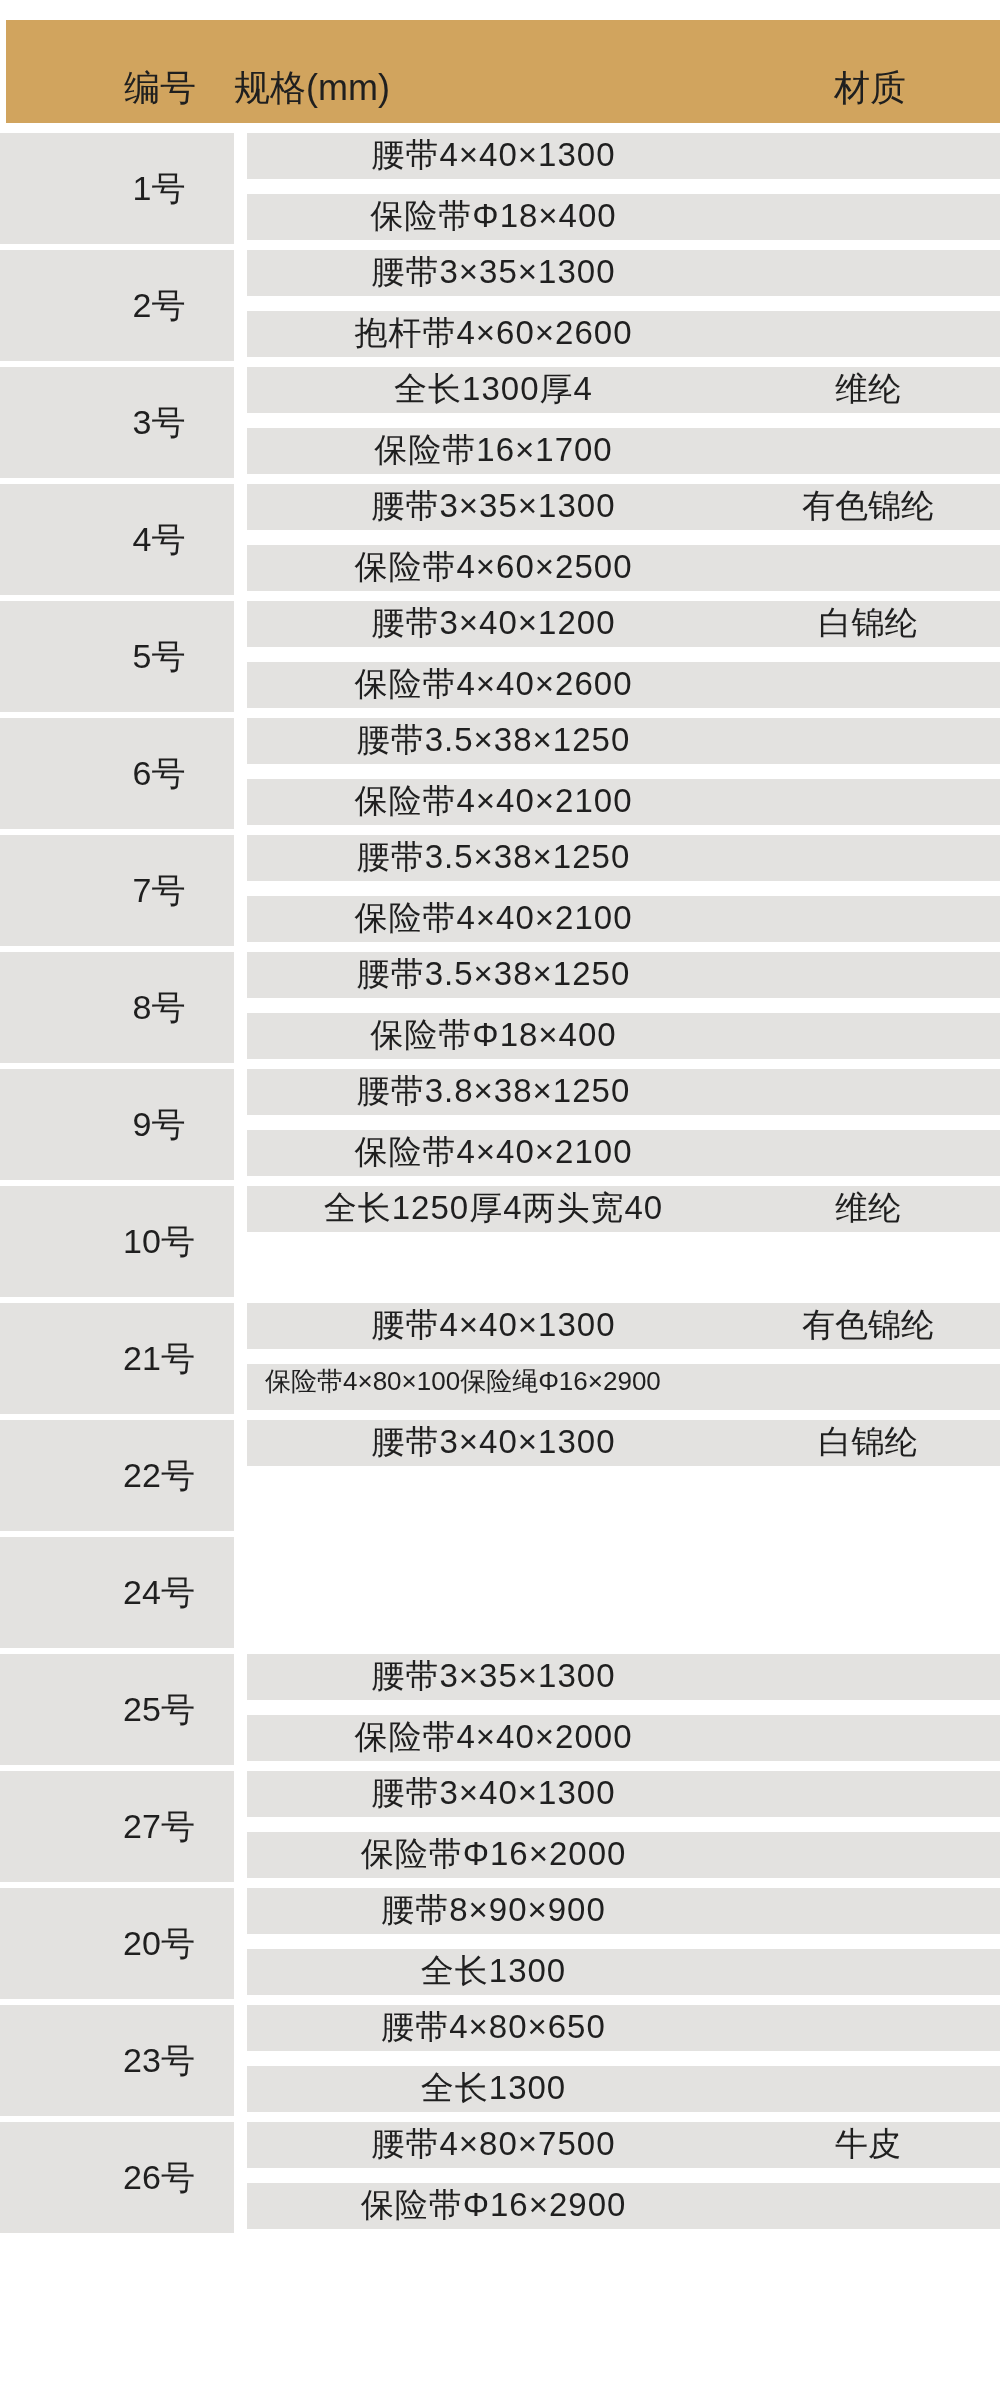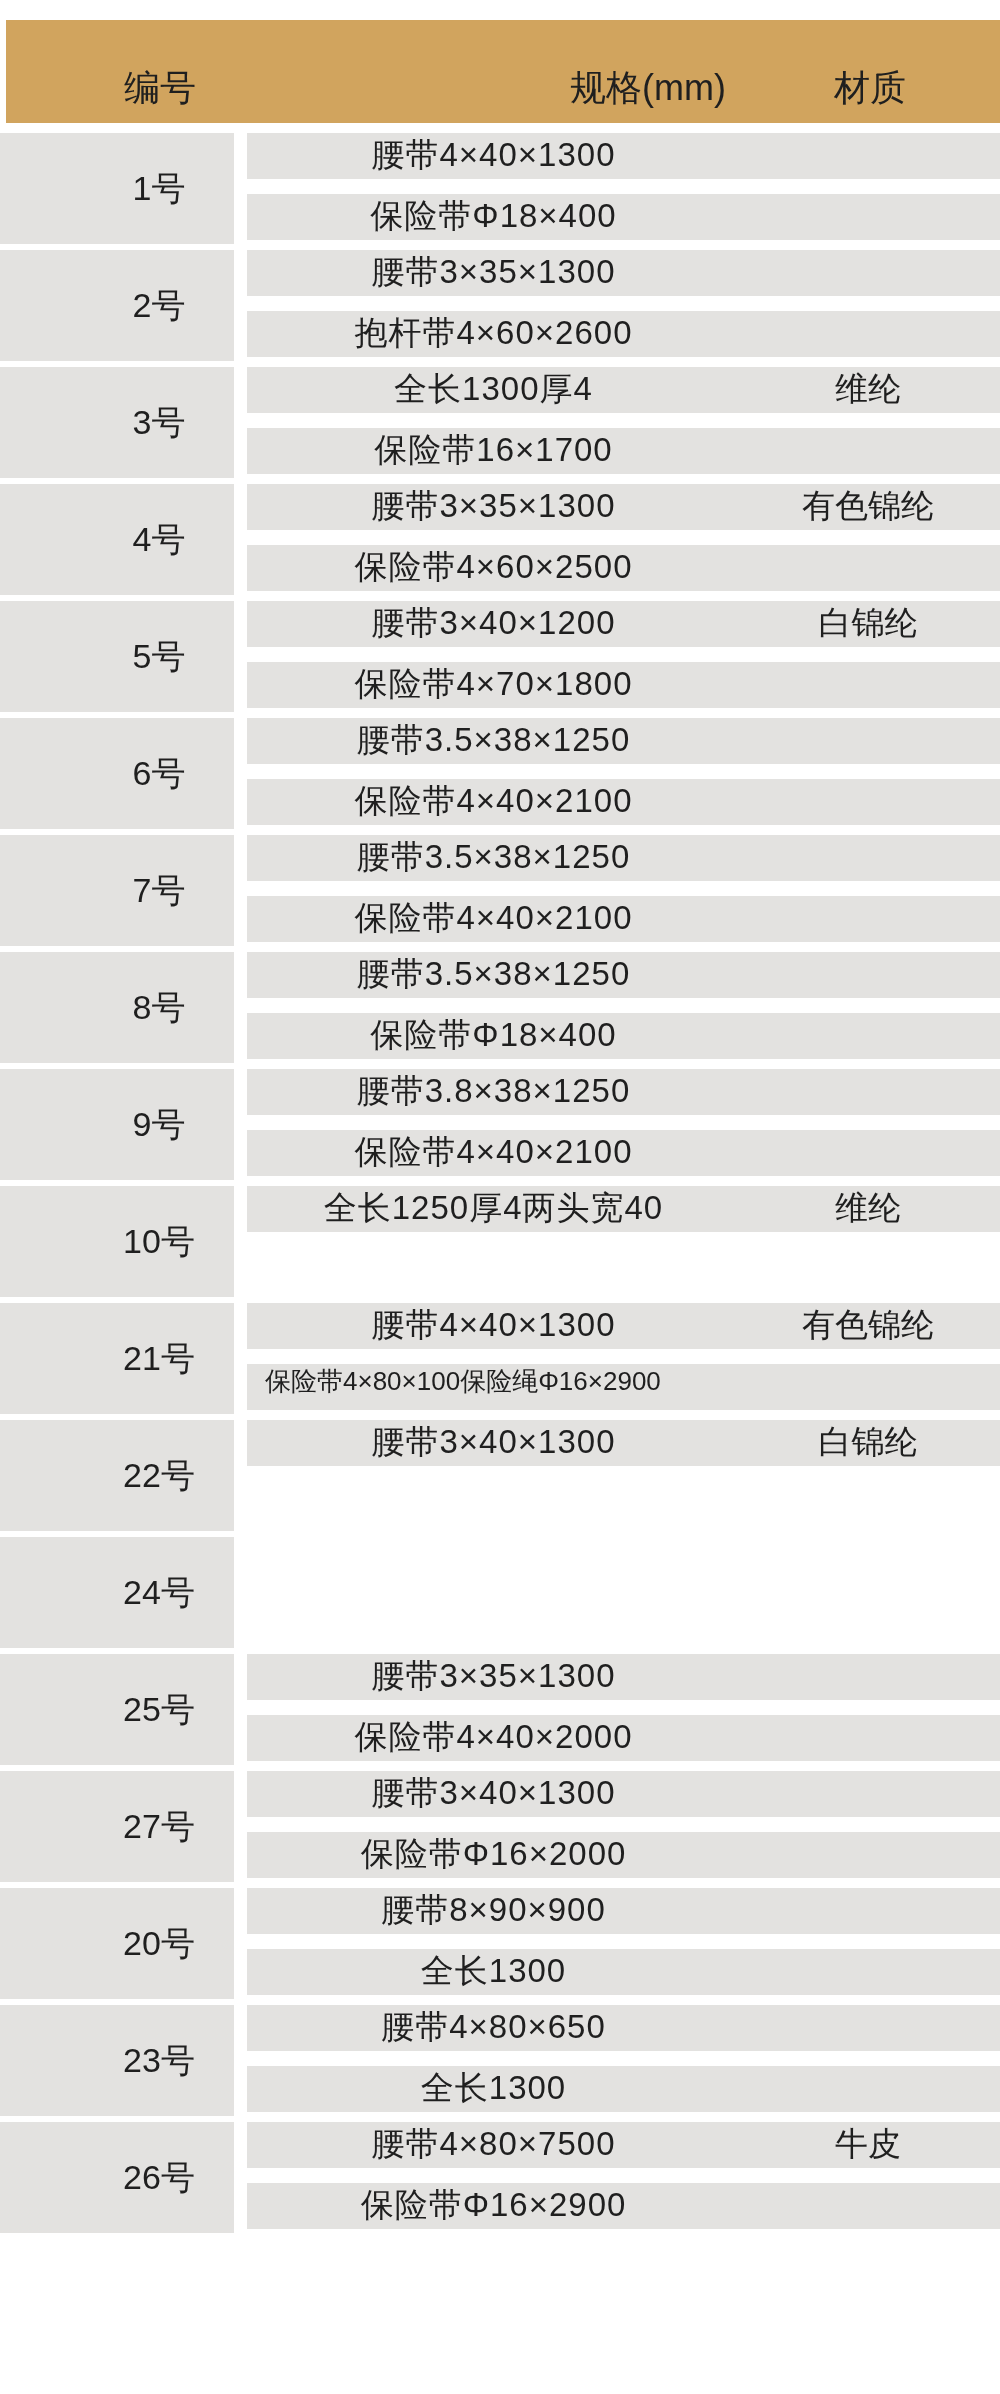--- a/index.html
+++ b/index.html
@@ -26,21 +26,21 @@
     padding-top: 34px;
     font-size: 36px;
   }
   .h-num {
     width: 228px;
     text-align: center;
     padding-left: 80px;
   }
   .h-spec {
     flex: 1;
-    text-align: right;
+    text-align: left;
     padding-right: 14px;
   }
   .h-mat {
     width: 260px;
     text-align: center;
   }
   .table-body {
     margin-top: 10px;
     display: flex;
     flex-direction: column;
@@ -156,21 +156,21 @@
       </div>
     </div>
     <div class="group">
       <div class="num-cell">5号</div>
       <div class="sub-col">
         <div class="sub-row">
           <div class="spec">腰带3×40×1200</div>
           <div class="material">白锦纶</div>
         </div>
         <div class="sub-row">
-          <div class="spec">保险带4×70×1800</div>
+          <div class="spec">保险带4×40×2600</div>
           <div class="material"></div>
         </div>
       </div>
     </div>
     <div class="group">
       <div class="num-cell">6号</div>
       <div class="sub-col">
         <div class="sub-row">
           <div class="spec">腰带3.5×38×1250</div>
           <div class="material"></div>

